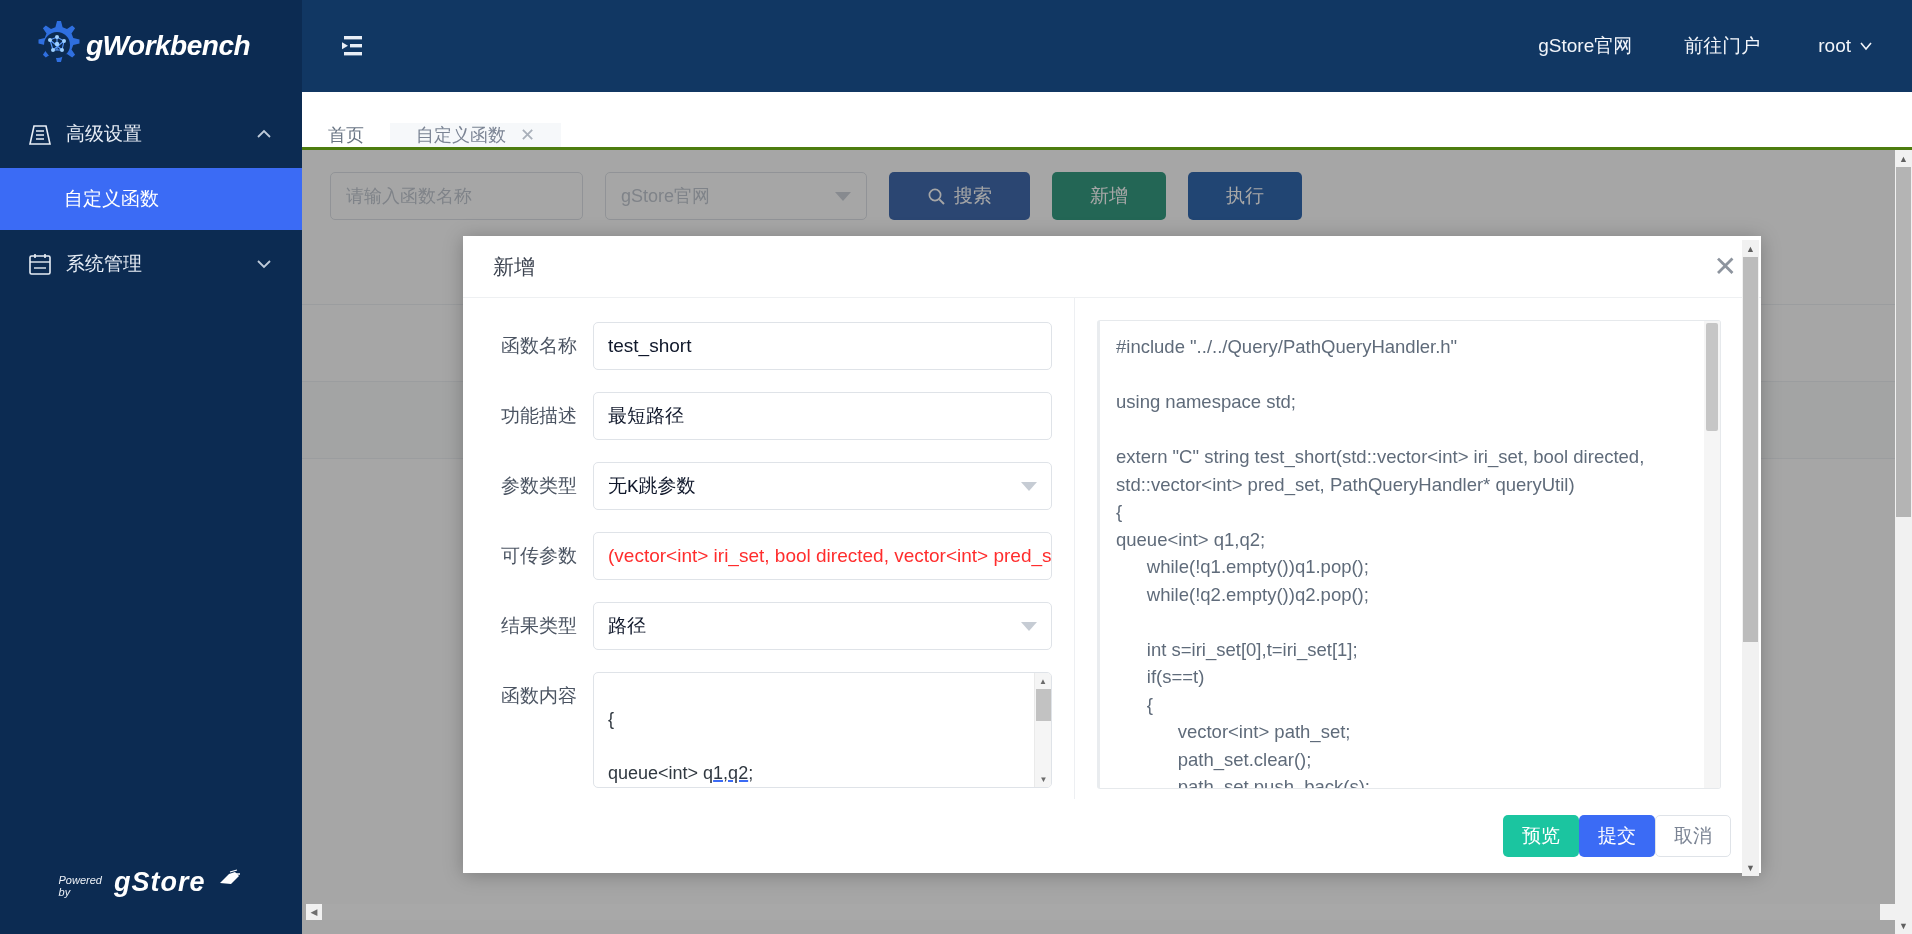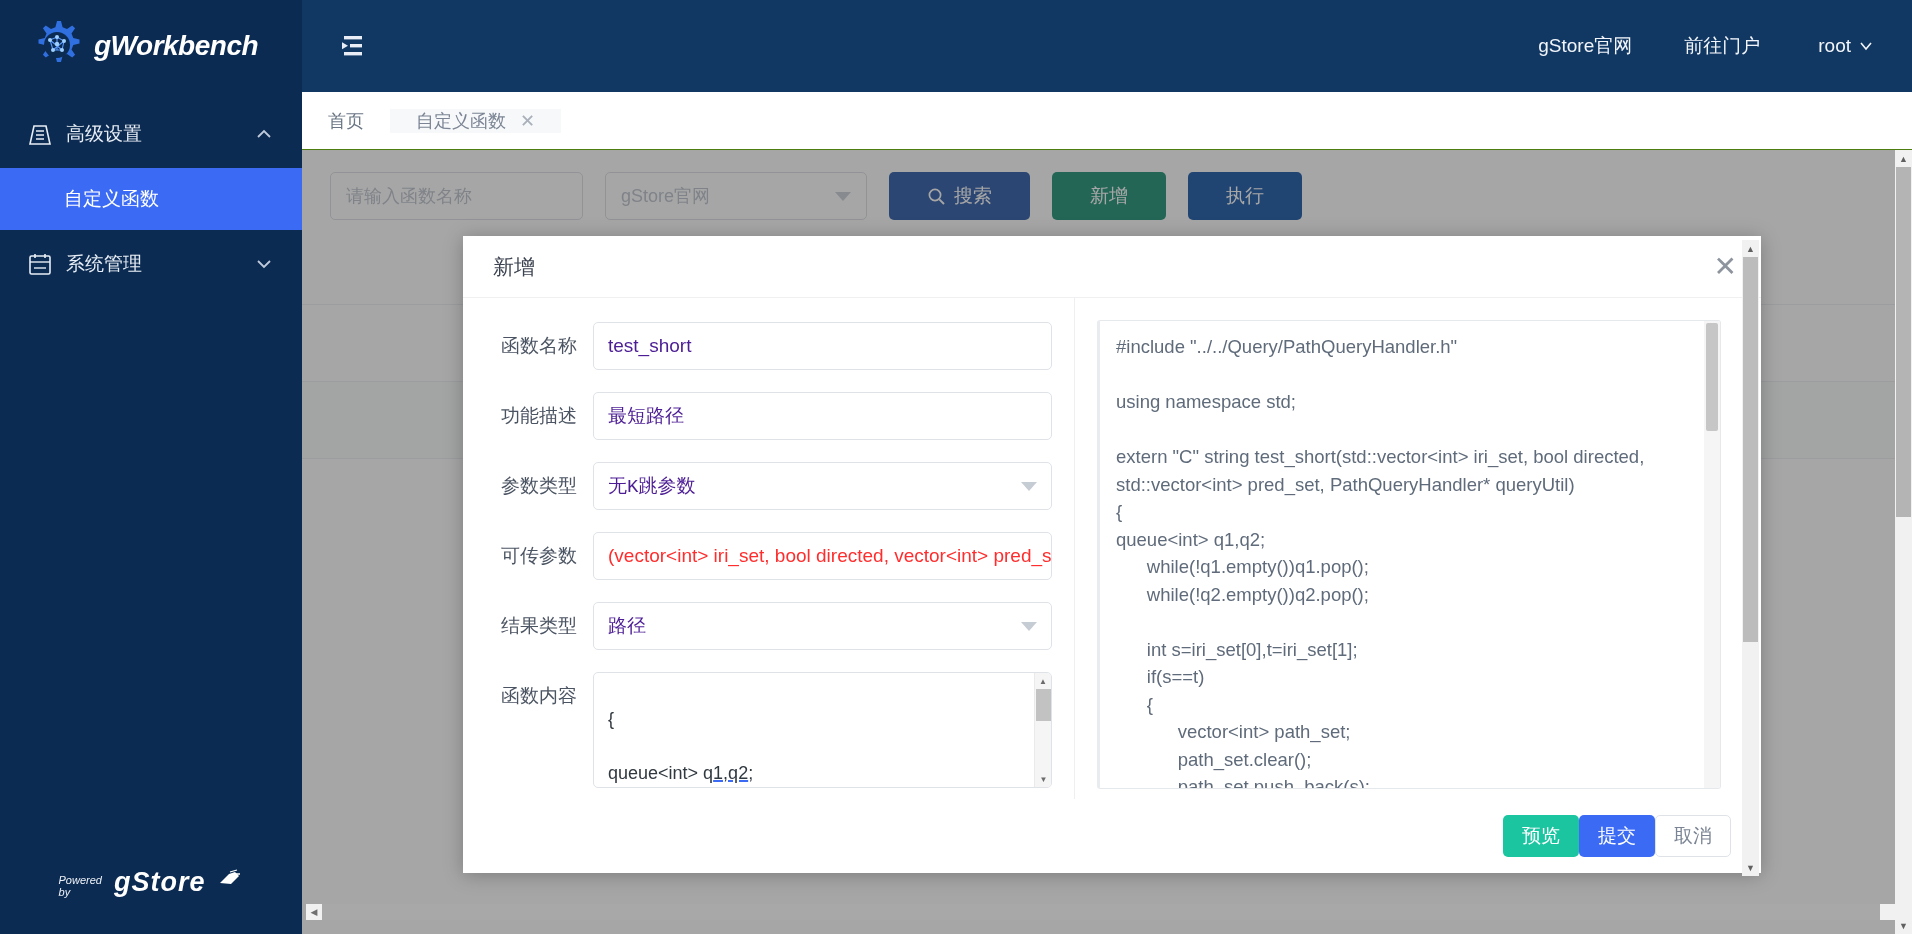--- a/index.html
+++ b/index.html
@@ -15,21 +15,21 @@
   
   .sidebar {
     position: absolute; left: 0; top: 0;
     width: 302px; height: 934px;
     background: #0c2b52;
     color: #ffffff;
     z-index: 5;
   }
   .brand {
     height: 92px; display: flex; align-items: center;
-    padding-left: 30px; gap: 10px;
+    padding-left: 30px; gap: 2px;
   }
   .brand-logo { width: 54px; height: 54px; flex: 0 0 54px; }
   .brand-text {
     font-size: 28px; font-weight: bold; font-style: italic;
     letter-spacing: -0.5px; color: #ffffff;
   }
   .menu { margin-top: 8px; }
   .menu-item {
     height: 68px; display: flex; align-items: center;
     padding: 0 28px 0 26px; font-size: 19px; color: #e8eef6;
@@ -60,22 +60,22 @@
   .ham { width: 28px; height: 26px; cursor: pointer; }
   .topbar-spacer { flex: 1; }
   .topnav-link {
     font-size: 19px; color: #f2f5fa; margin-left: 52px; cursor: pointer; white-space: nowrap;
   }
   .topnav-user { display: flex; align-items: center; gap: 7px; margin-left: 58px; margin-right: 10px; cursor: pointer; }
 
   
   .tabbar {
     position: absolute; left: 302px; top: 92px; right: 0; height: 58px;
-    background: #ffffff; display: flex; align-items: center;
-    border-bottom: 1px solid #4d7c0f; z-index: 3;
+    background: #ffffff; display: flex; align-items: flex-end;
+    border-bottom: 3px solid #4d7c0f; z-index: 3;
   }
   .tab {
     display: flex; align-items: center; padding: 0 26px;
     font-size: 18px; color: #6a7685; cursor: pointer; gap: 14px;
   }
   .tab.active { background: #f6f8fa; color: #7b8494; }
   .tab-close { font-size: 18px; color: #a9b0ba; }
 
   
   .page {
@@ -164,21 +164,21 @@
   .modal-right { flex: 1; padding: 22px 40px 10px 22px; overflow: hidden; }
 
   .frow { display: flex; align-items: flex-start; margin-bottom: 22px; }
   .flabel {
     width: 112px; flex: 0 0 112px; text-align: right; padding-right: 16px;
     font-size: 19px; color: #4b5462; line-height: 48px;
   }
   .fctl {
     flex: 1; min-height: 48px; border: 1px solid #dfe3e8; border-radius: 5px;
     background: #fff; display: flex; align-items: center; padding: 0 14px;
-    font-size: 19px; color: #4c1d95; overflow: hidden; white-space: nowrap;
+    font-size: 19px; color: #0f172a; overflow: hidden; white-space: nowrap;
   }
   .fctl.red { color: #ff2d2d; }
   .fctl.select { justify-content: space-between; font-family: Liberation Mono, monospace; }
   .fctl-ta {
     flex: 1; border: 1px solid #dfe3e8; border-radius: 5px; background: #fff;
     height: 116px; position: relative; overflow: hidden;
   }
   .ta-inner {
     padding: 6px 14px; font-size: 18px; color: #303840; line-height: 27px;
     white-space: pre; overflow: hidden; height: 100%;

